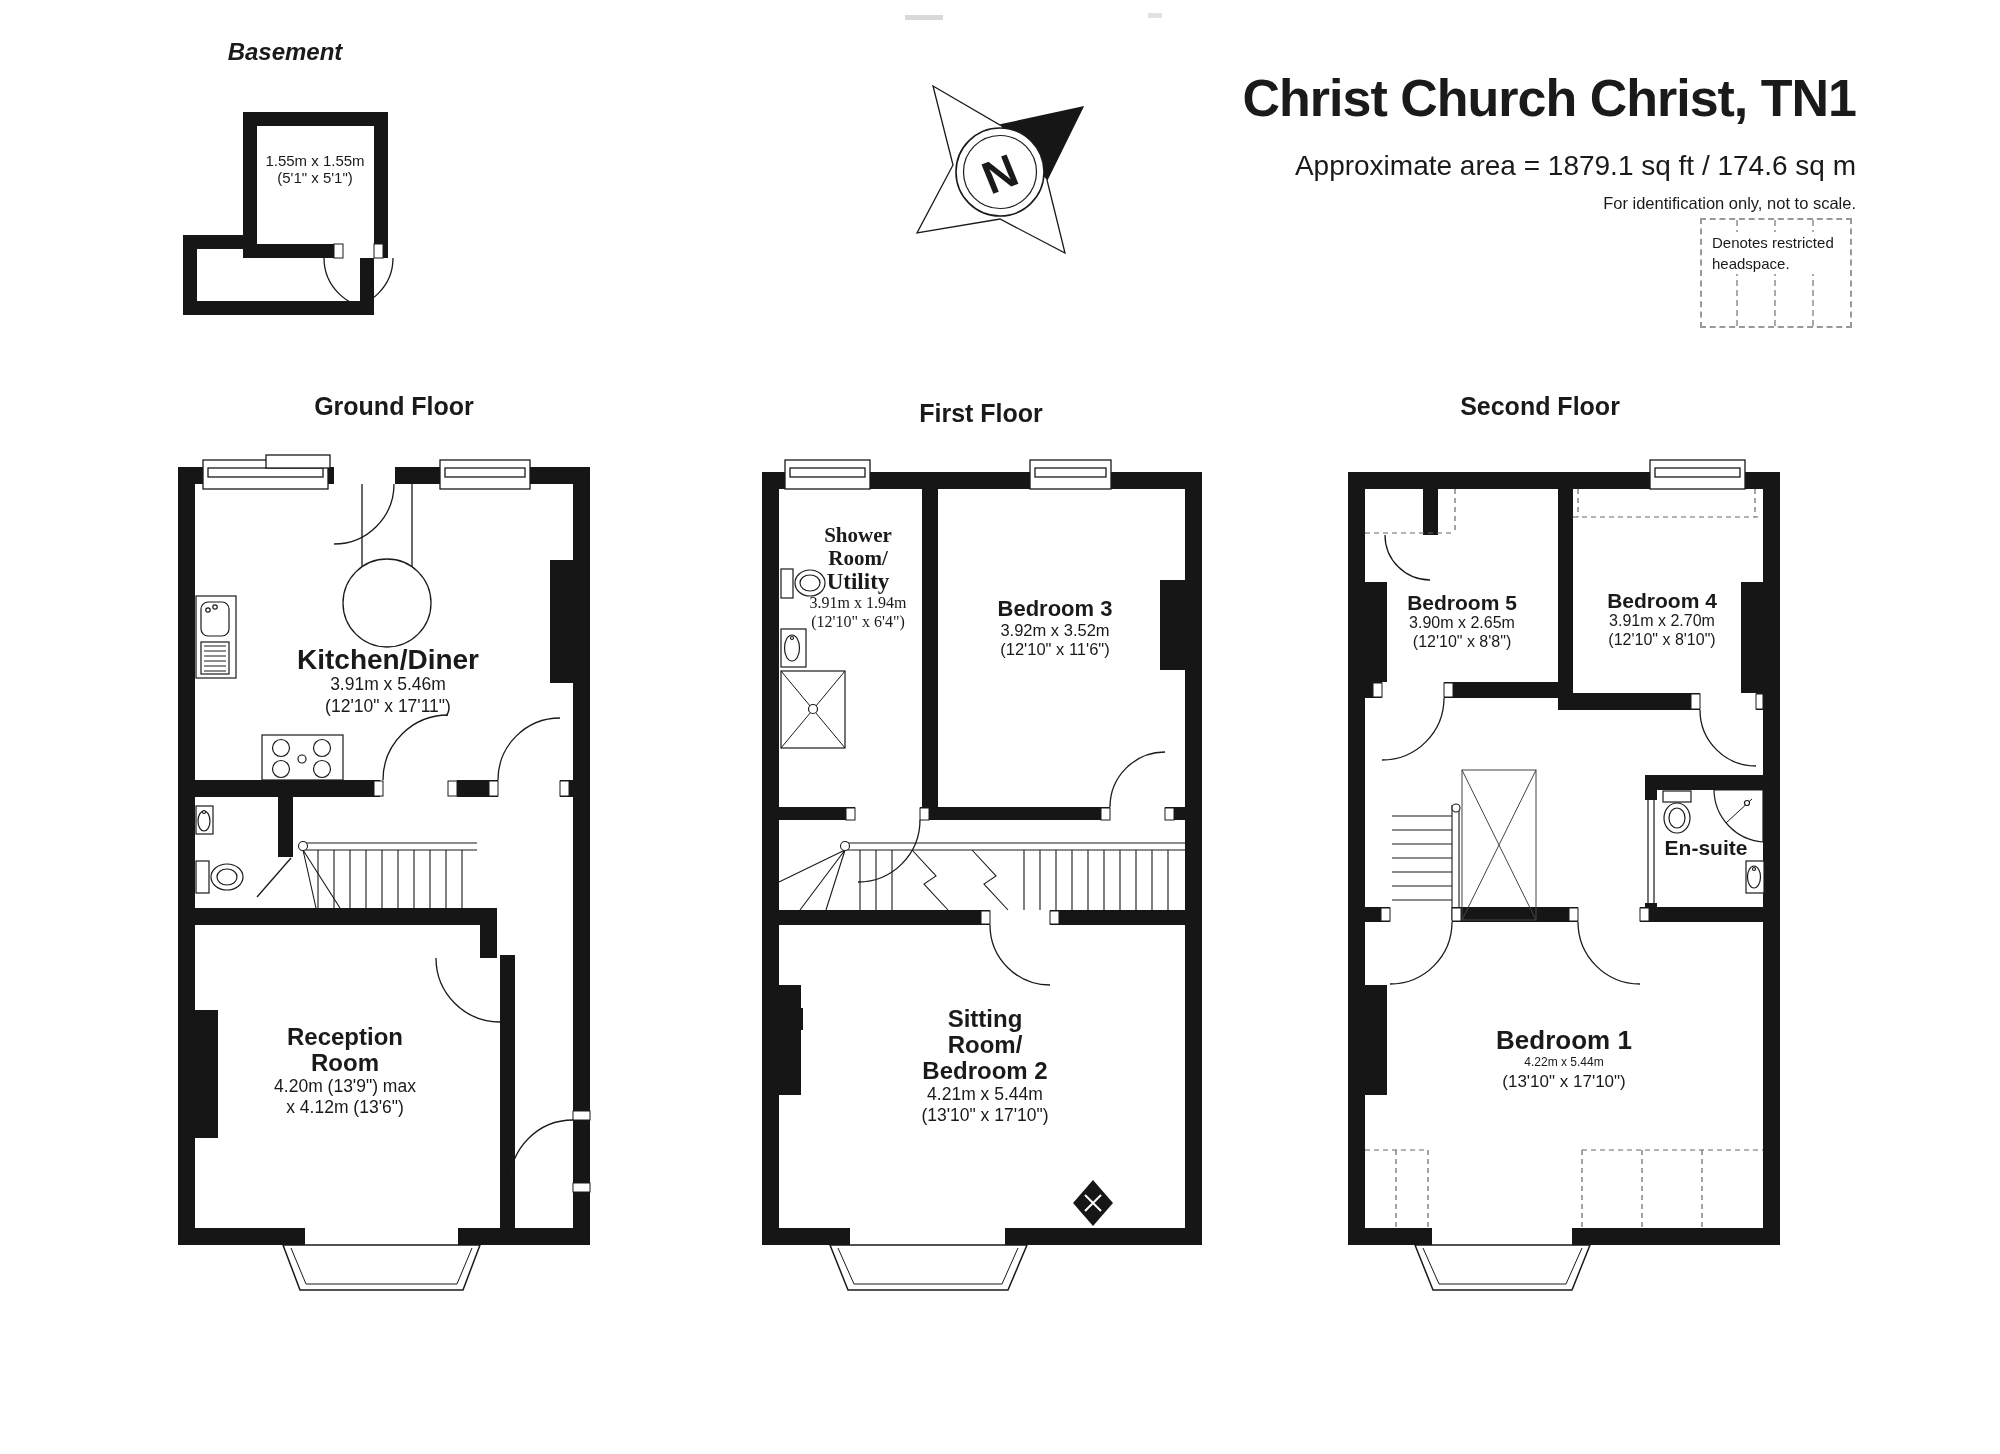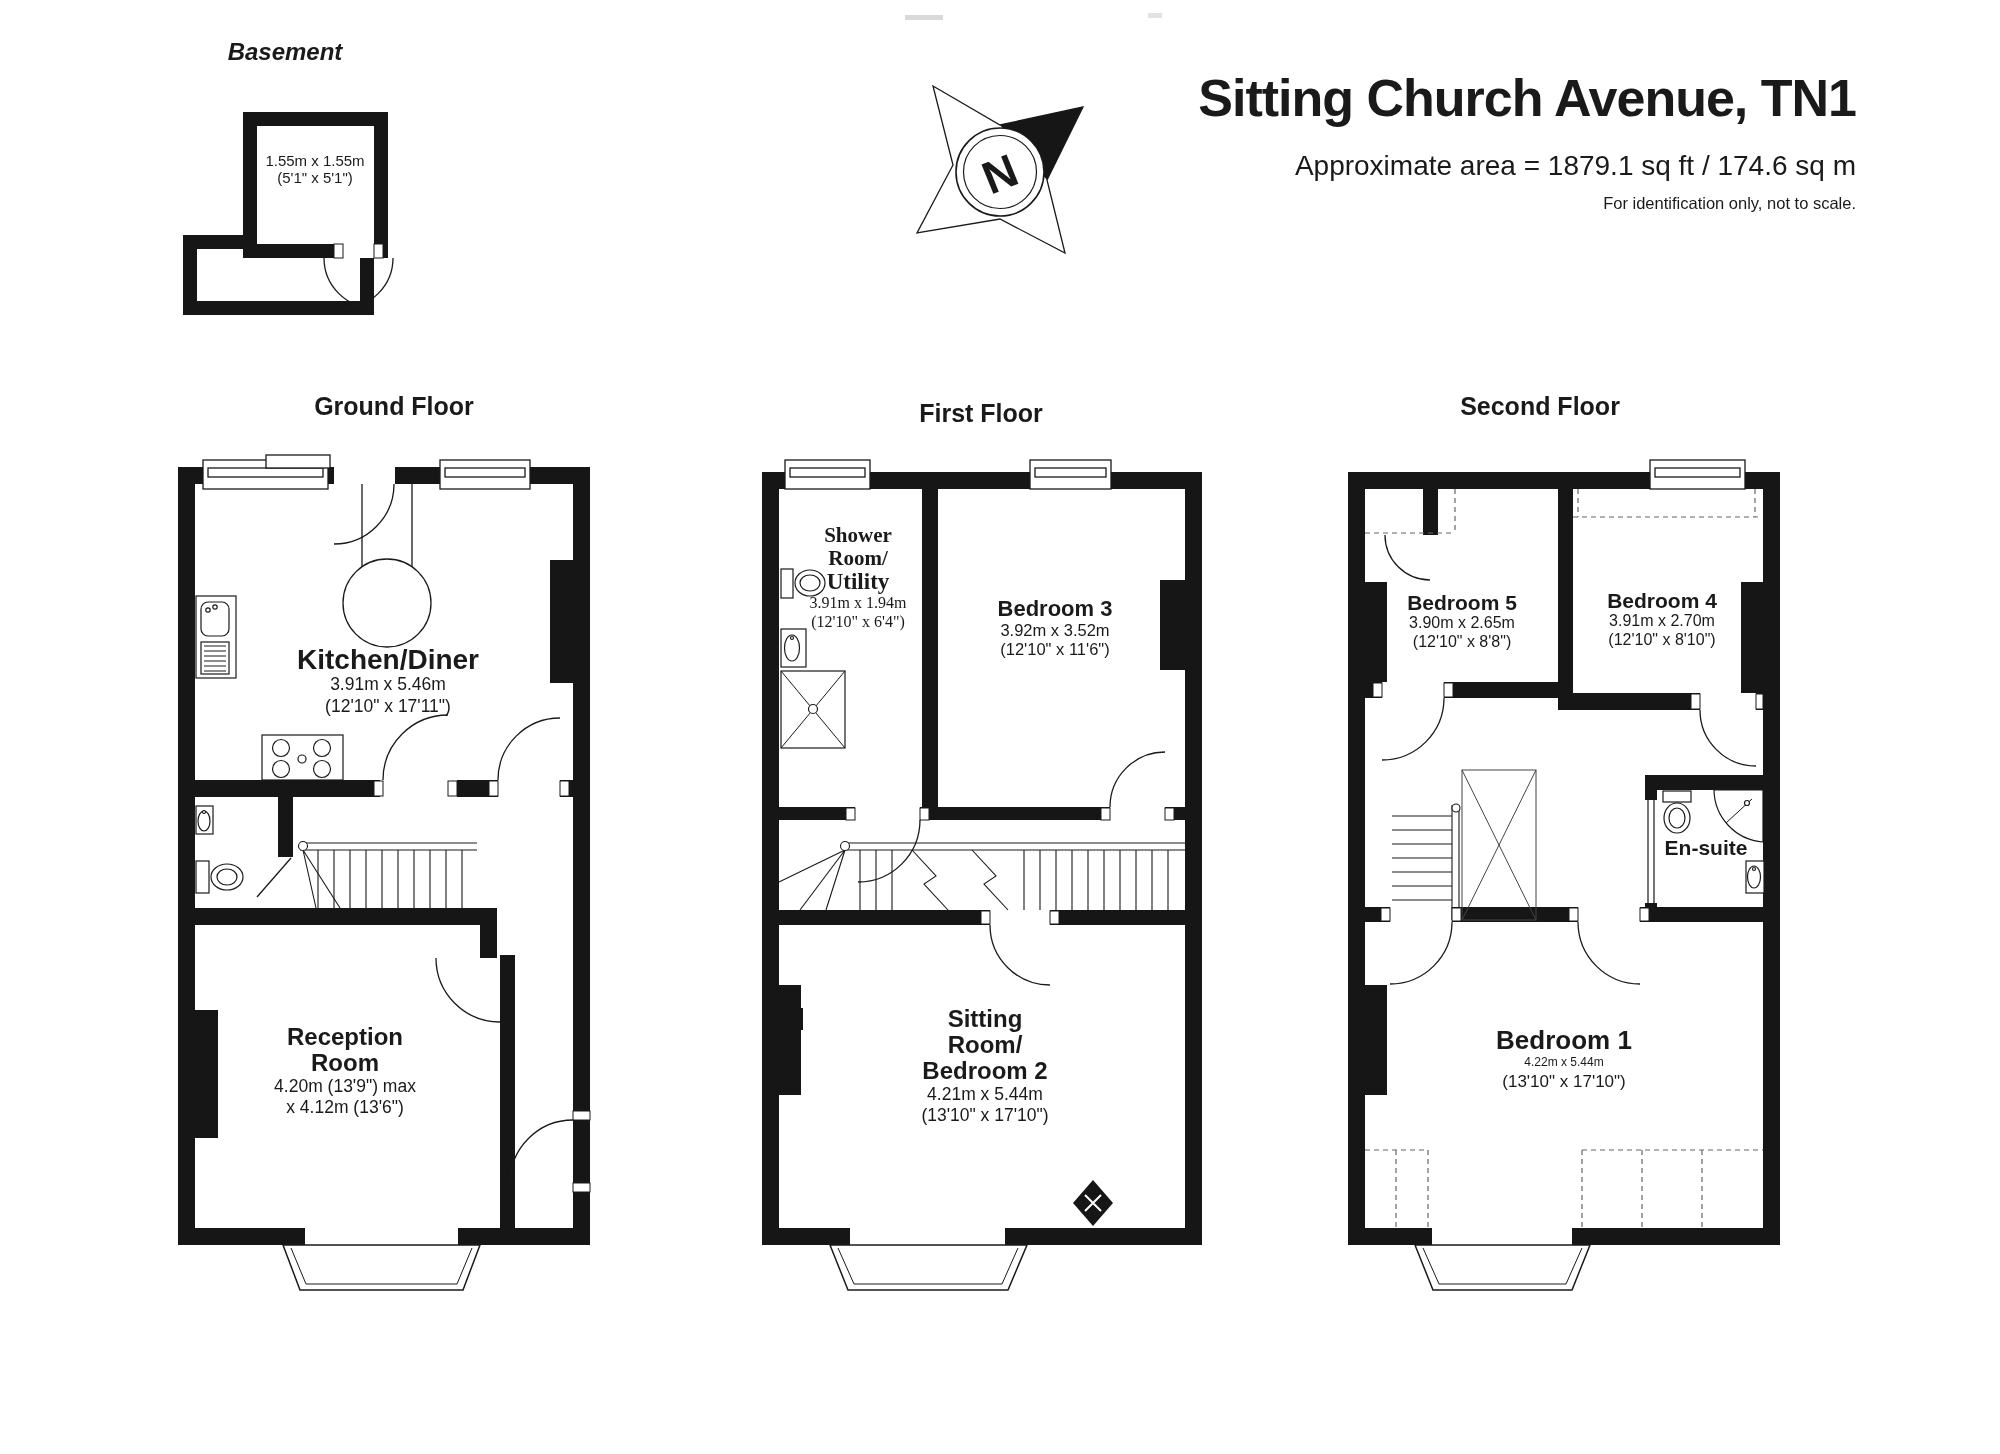--- a/index.html
+++ b/index.html
@@ -310,24 +310,33 @@
         </g>
 
         <g fill="#fff" stroke="#1a1a1a">
           <path d="M 1415 1245 L 1433 1290 L 1572 1290 L 1590 1245 Z" stroke-width="1.5"></path>
           <path d="M 1423 1248 L 1439 1284 L 1566 1284 L 1582 1248" fill="none" stroke-width="1"></path>
         </g>
       </g>
     </g>
   </svg>
 
-  <div class="hdr-title">Sitting Church Avenue, TN1</div>
+  <div class="hdr-title">Christ Church Christ, TN1</div>
   <div class="hdr-area">Approximate area = 1879.1 sq ft / 174.6 sq m</div>
   <div class="hdr-note">For identification only, not to scale.</div>
 
+  <div class="legend">
+    <div class="vline" style="left:34px"></div>
+    <div class="vline" style="left:72px"></div>
+    <div class="vline" style="left:110px"></div>
+    <div class="legend-text">
+      <div>Denotes restricted</div>
+      <div>headspace.</div>
+    </div>
+  </div>
 
   <div class="lbl floor-title" style="left:285px;top:38px;font-size:24px;font-style:italic;">Basement</div>
   <div class="lbl floor-title" style="left:394px;top:392px;">Ground Floor</div>
   <div class="lbl floor-title" style="left:981px;top:399px;">First Floor</div>
   <div class="lbl floor-title" style="left:1540px;top:392px;">Second Floor</div>
 
   <div class="lbl" style="left:315px;top:152px;font-size:15px;line-height:17px;">
     <div>1.55m x 1.55m</div>
     <div>(5'1" x 5'1")</div>
   </div>

